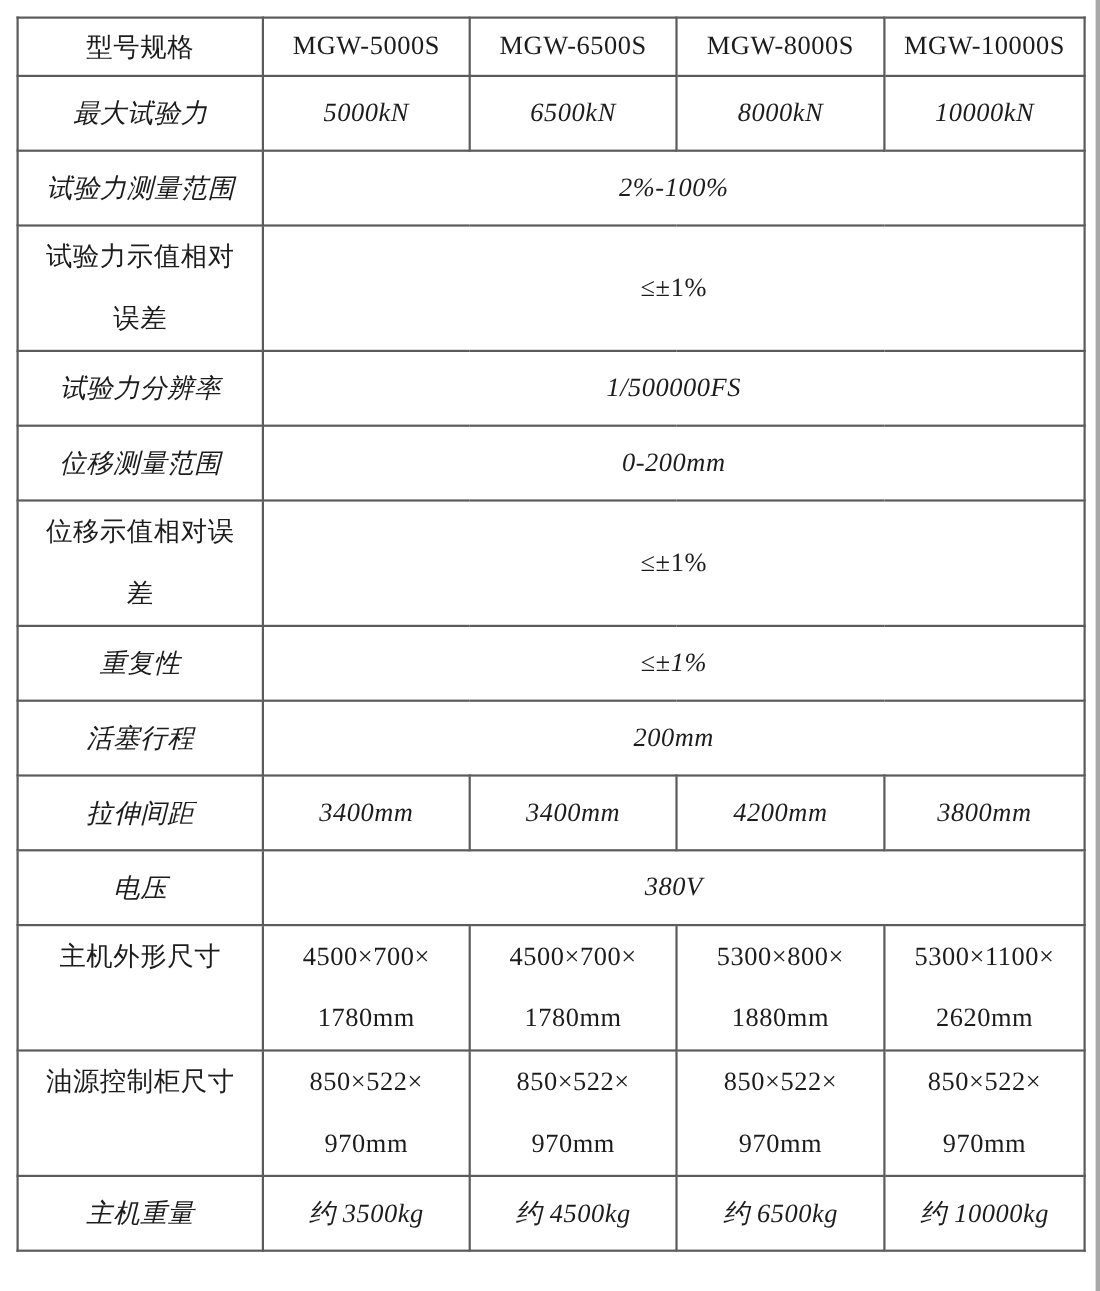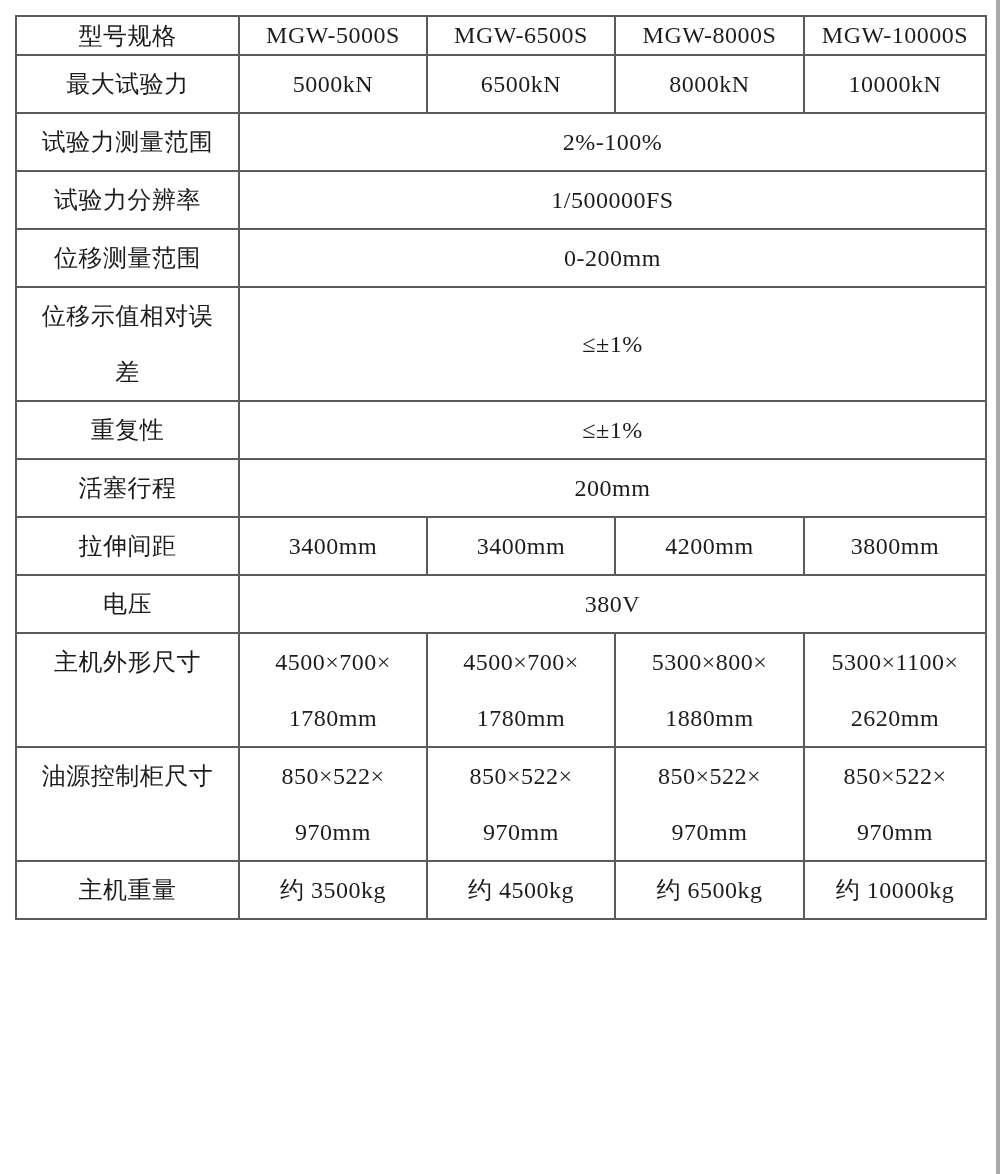--- a/index.html
+++ b/index.html
@@ -24,22 +24,22 @@
   table.spec td {
     border: 2px solid #5b5b5b;
     text-align: center;
     vertical-align: middle;
     font-size: 24px;
     font-weight: normal;
     padding: 0;
     letter-spacing: 0.5px;
     overflow: hidden;
   }
-  tr.std  { height: 58px; }
-  tr.hdr  { height: 39px; }
+  tr.std  { height: 68px; font-style: italic; }
+  tr.hdr  { height: 53px; }
   tr.tall { height: 113px; }
 
   td.label {
     text-align: left;
     padding-left: 12px;
     padding-right: 26px;
     font-size: 23px;
     letter-spacing: 0.5px;
   }
   td.tall-label {
@@ -97,20 +97,25 @@
       <td>6500kN</td>
       <td>8000kN</td>
       <td>10000kN</td>
     </tr>
 
     <tr class="std">
       <td class="label">试验力测量范围</td>
       <td colspan="4">2%-100%</td>
     </tr>
 
+    <tr class="tall">
+      <td class="label tall-label">试验力示值相对
+误差</td>
+      <td colspan="4" class="top-val">≤±1%</td>
+    </tr>
 
     <tr class="std">
       <td class="label">试验力分辨率</td>
       <td colspan="4">1/500000FS</td>
     </tr>
 
     <tr class="std">
       <td class="label">位移测量范围</td>
       <td colspan="4">0-200mm</td>
     </tr>

